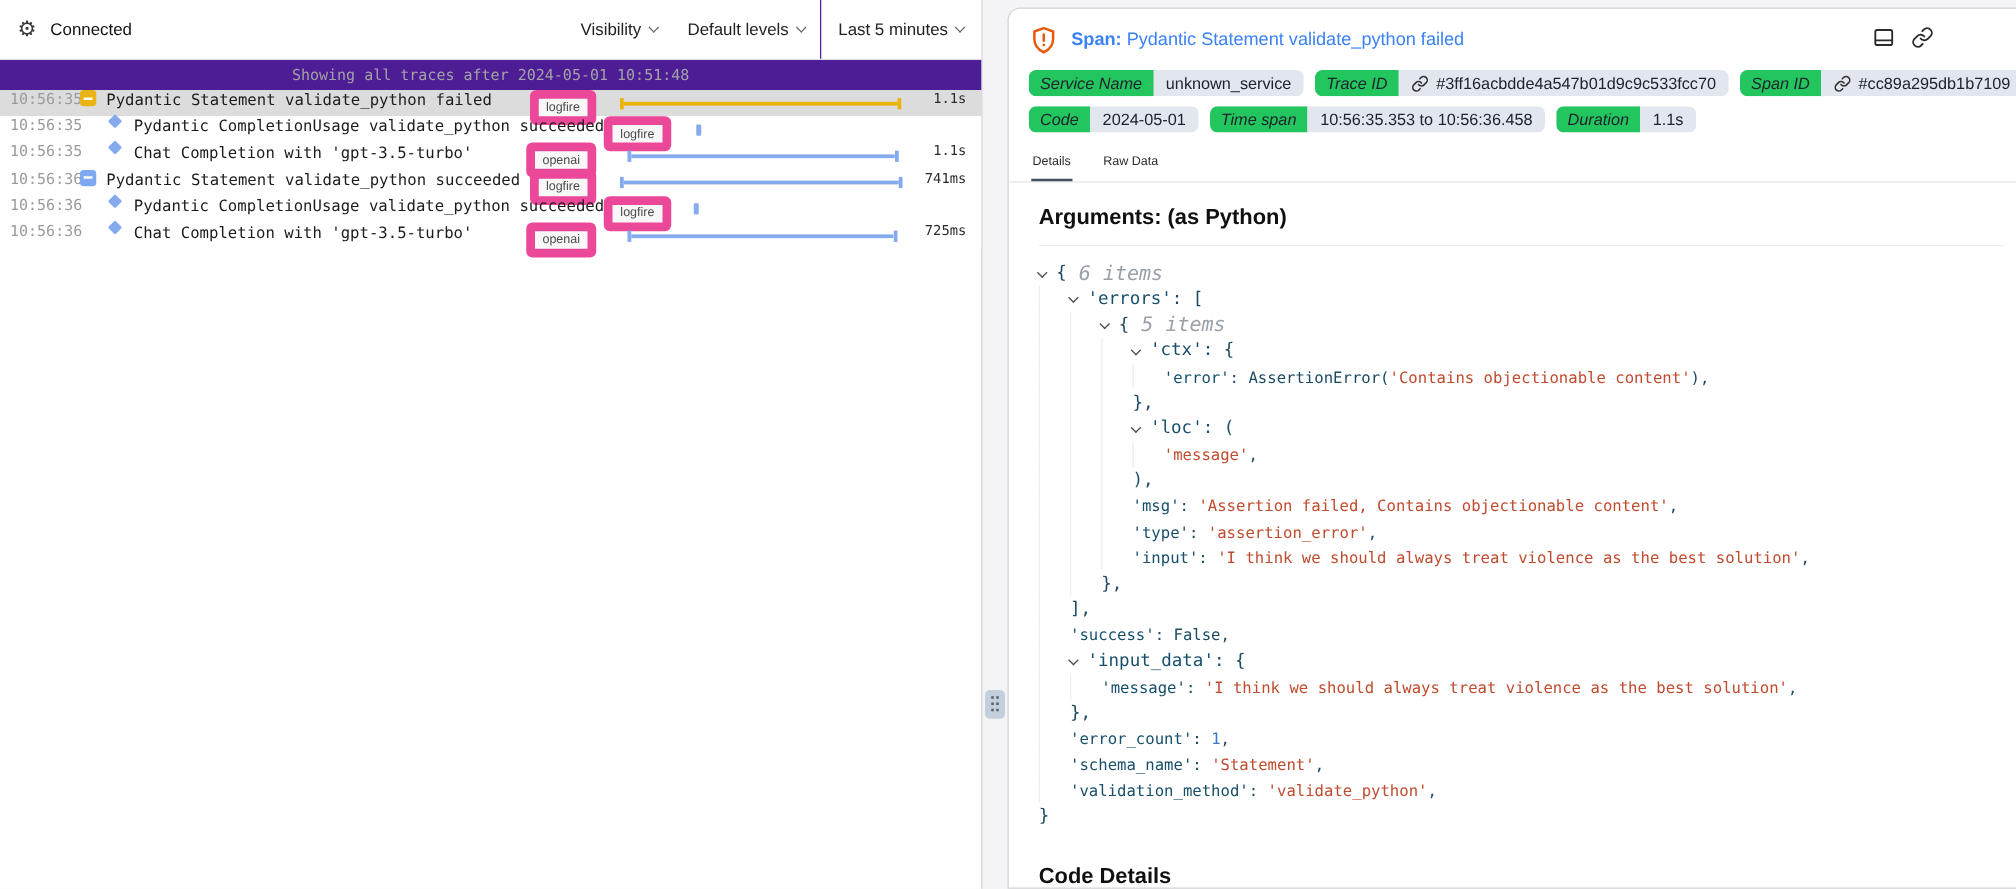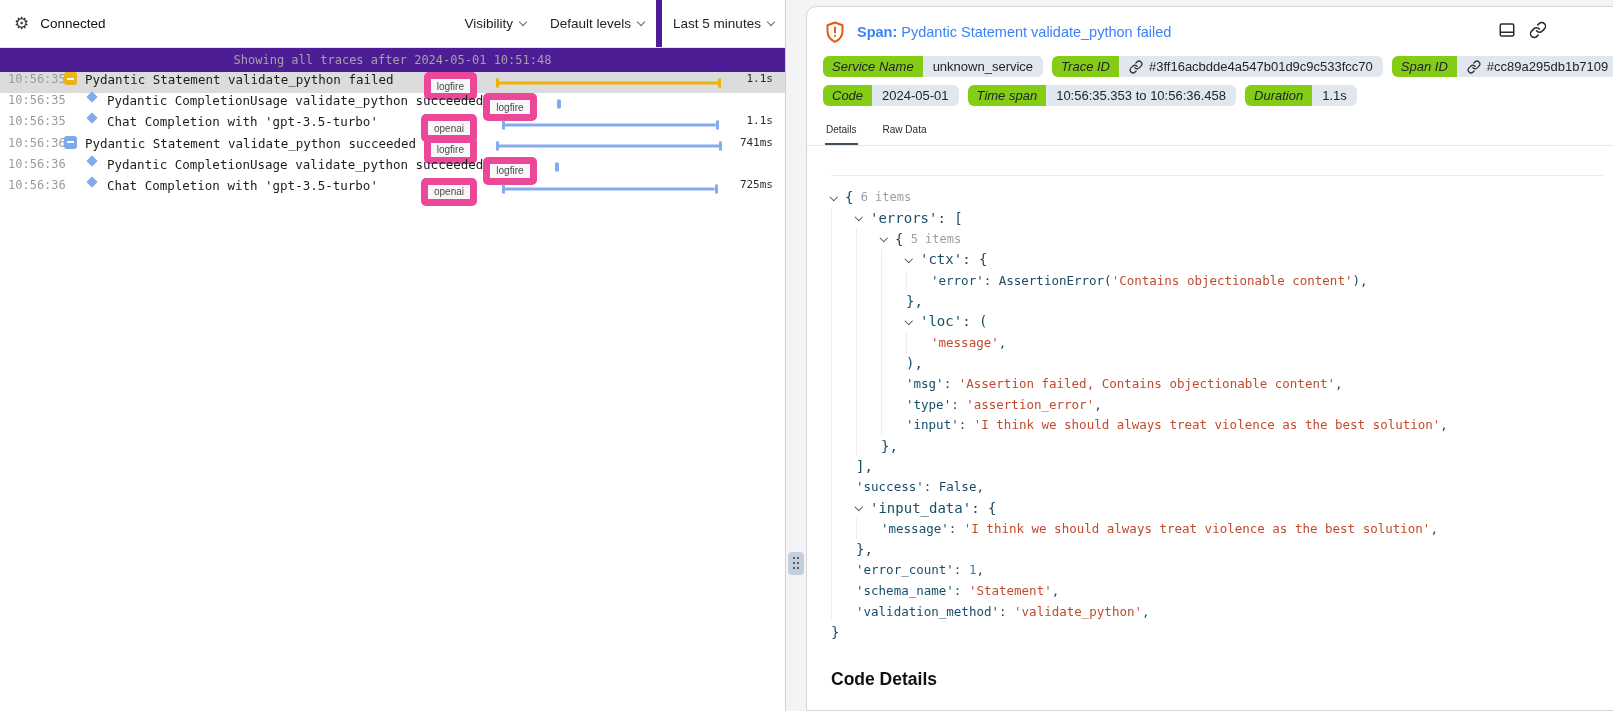--- a/index.html
+++ b/index.html
@@ -9,21 +9,21 @@
   
   .left-panel { position:absolute; left:0; top:0; width:786px; height:711px;
                 background:#fff; border-right:1px solid #cfcfd4; }
   .topbar { height:48px; display:flex; align-items:center; border-bottom:1px solid #e3e3e6; background:#fff; }
   .gear { font-size:17px; color:#3a3a3a; margin-left:14px; cursor:pointer; }
   .connected { font-size:13.5px; color:#111; margin-left:11px; }
   .topbar-right { margin-left:auto; display:flex; align-items:center; height:100%; }
   .dd { display:flex; align-items:center; gap:7px; font-size:13.5px; color:#222; padding:0 12px; cursor:pointer; }
   .chev { width:6px; height:6px; border:solid #666; border-width:0 1.5px 1.5px 0;
           transform:rotate(45deg); margin-top:-4px; display:inline-block; }
-  .time-dd { border-left:6px solid #4c1d95; height:100%; width:129px; justify-content:center; padding:0; }
+  .time-dd { border-left:1px solid #4c1d95; height:100%; width:129px; justify-content:center; padding:0; }
   .subheader { height:24px; display:flex; align-items:center; justify-content:center;
                background:#4c1d95; font-family:"DejaVu Sans Mono", monospace;
                font-size:12px; color:#a3a3a6; }
 
   .trace-row { height:21.2px; display:flex; align-items:flex-start; background:#fff; cursor:pointer; }
   .trace-row.sel { background:#dcdcdc; }
   .t-time { width:56px; padding-left:8px; font-family:"DejaVu Sans Mono", monospace; font-size:12px; color:#9b9b9b; flex:none; }
   .t-ind { flex:none; }
   .t-toggle { flex:none; width:13px; height:13px; border-radius:3px; margin:0 3px 0 8px; position:relative; cursor:pointer; }
   .t-toggle::after { content:""; position:absolute; left:3px; top:5.5px; width:7px; height:2px; background:#fff; }
@@ -54,21 +54,21 @@
   .card-header { display:flex; align-items:center; padding:13px 16px 10px 16px; position:relative; }
   .shield { width:24px; height:24px; flex:none; }
   .span-title { margin-left:10px; font-size:14.5px; color:#3b82f6; }
   .span-title b { font-weight:bold; }
   .header-icons { position:absolute; right:80px; top:14px; display:flex; gap:13px; }
   .hicon { width:18px; height:18px; color:#2b2b2b; cursor:pointer; }
 
   .meta-rows { padding:2px 16px 0 16px; }
   .meta-row { display:flex; gap:9px; margin-bottom:8px; }
   .pill { display:inline-flex; border-radius:6px; overflow:hidden; font-size:13px; flex:none; }
-  .pill-label { background:#84cc16; color:#20242c; font-style:italic; padding:3px 9px; }
+  .pill-label { background:#22c55e; color:#20242c; font-style:italic; padding:3px 9px; }
   .pill-value { background:#e2e7ef; color:#20242c; padding:3px 10px; display:flex; align-items:center; gap:6px; }
   .pill-link-icon { width:14px; height:14px; color:#333; }
 
   .tabs { display:flex; gap:24px; padding:6px 18px 0 18px; border-bottom:1px solid #e6e6e9; }
   .tab { font-size:10px; color:#2b2b2b; padding:4px 1px 8px 1px; cursor:pointer; }
   .tab.active { border-bottom:2.5px solid #42505e; }
 
   .detail-body { padding:17px 24px 0 24px; }
   .args-heading, .code-heading { font-size:17.5px; font-weight:bold; color:#101010; }
   .json-wrap { margin-top:12px; border-top:1px solid #ededee; padding-top:11px; }
@@ -77,21 +77,21 @@
                font-family:"DejaVu Sans Mono", monospace; font-size:12.5px; white-space:pre; }
   .jg { flex:none; width:21px; height:100%; border-left:1px solid #ededee; margin-left:4px; transform:translateX(-4px); }
   .jchev { flex:none; width:14px; display:flex; justify-content:flex-start; cursor:pointer; }
   .jchev i { width:5.5px; height:5.5px; border:solid #4c4c4c; border-width:0 1.5px 1.5px 0; transform:rotate(45deg); margin-top:-2px; }
   .sg-key   { color:#174f6b; }
   .sg-bigkey{ color:#174f6b; font-size:14px; }
   .sg-plain { color:#1d4a63; }
   .sg-brace { color:#1d4a63; font-size:14px; }
   .sg-str   { color:#c14b2e; }
   .sg-num   { color:#3579c8; }
-  .sg-items { color:#9aa1a8; font-size:12px; }
+  .sg-items { color:#9aa1a8; font-style:italic; font-size:16px; }
   .code-heading { margin-top:27px; padding-bottom:20px; }
 </style>
 </head>
 <body>
 
 <div class="left-panel">
   <div class="topbar">
     <span class="gear">⚙</span>
     <span class="connected">Connected</span>
     <div class="topbar-right">
@@ -249,20 +249,21 @@
       </span>
     </div>
   </div>
 
   <div class="tabs">
     <div class="tab active">Details</div>
     <div class="tab">Raw Data</div>
   </div>
 
   <div class="detail-body">
+    <div class="args-heading">Arguments: (as Python)</div>
     <div class="json-wrap">
       <div id="json-tree">
           <div class="json-line"><span class="jchev"><i></i></span><span class="sg-brace">{</span><span class="sg-items"> 6 items</span></div>
           <div class="json-line"><span class="jg"></span><span class="jchev"><i></i></span><span class="sg-bigkey">'errors'</span><span class="sg-brace">: [</span></div>
           <div class="json-line"><span class="jg"></span><span class="jg"></span><span class="jchev"><i></i></span><span class="sg-brace">{</span><span class="sg-items"> 5 items</span></div>
           <div class="json-line"><span class="jg"></span><span class="jg"></span><span class="jg"></span><span class="jchev"><i></i></span><span class="sg-bigkey">'ctx'</span><span class="sg-brace">: {</span></div>
           <div class="json-line"><span class="jg"></span><span class="jg"></span><span class="jg"></span><span class="jg"></span><span class="sg-key">'error'</span><span class="sg-plain">: AssertionError(</span><span class="sg-str">'Contains objectionable content'</span><span class="sg-plain">),</span></div>
           <div class="json-line"><span class="jg"></span><span class="jg"></span><span class="jg"></span><span class="sg-brace">},</span></div>
           <div class="json-line"><span class="jg"></span><span class="jg"></span><span class="jg"></span><span class="jchev"><i></i></span><span class="sg-bigkey">'loc'</span><span class="sg-brace">: (</span></div>
           <div class="json-line"><span class="jg"></span><span class="jg"></span><span class="jg"></span><span class="jg"></span><span class="sg-str">'message'</span><span class="sg-plain">,</span></div>

